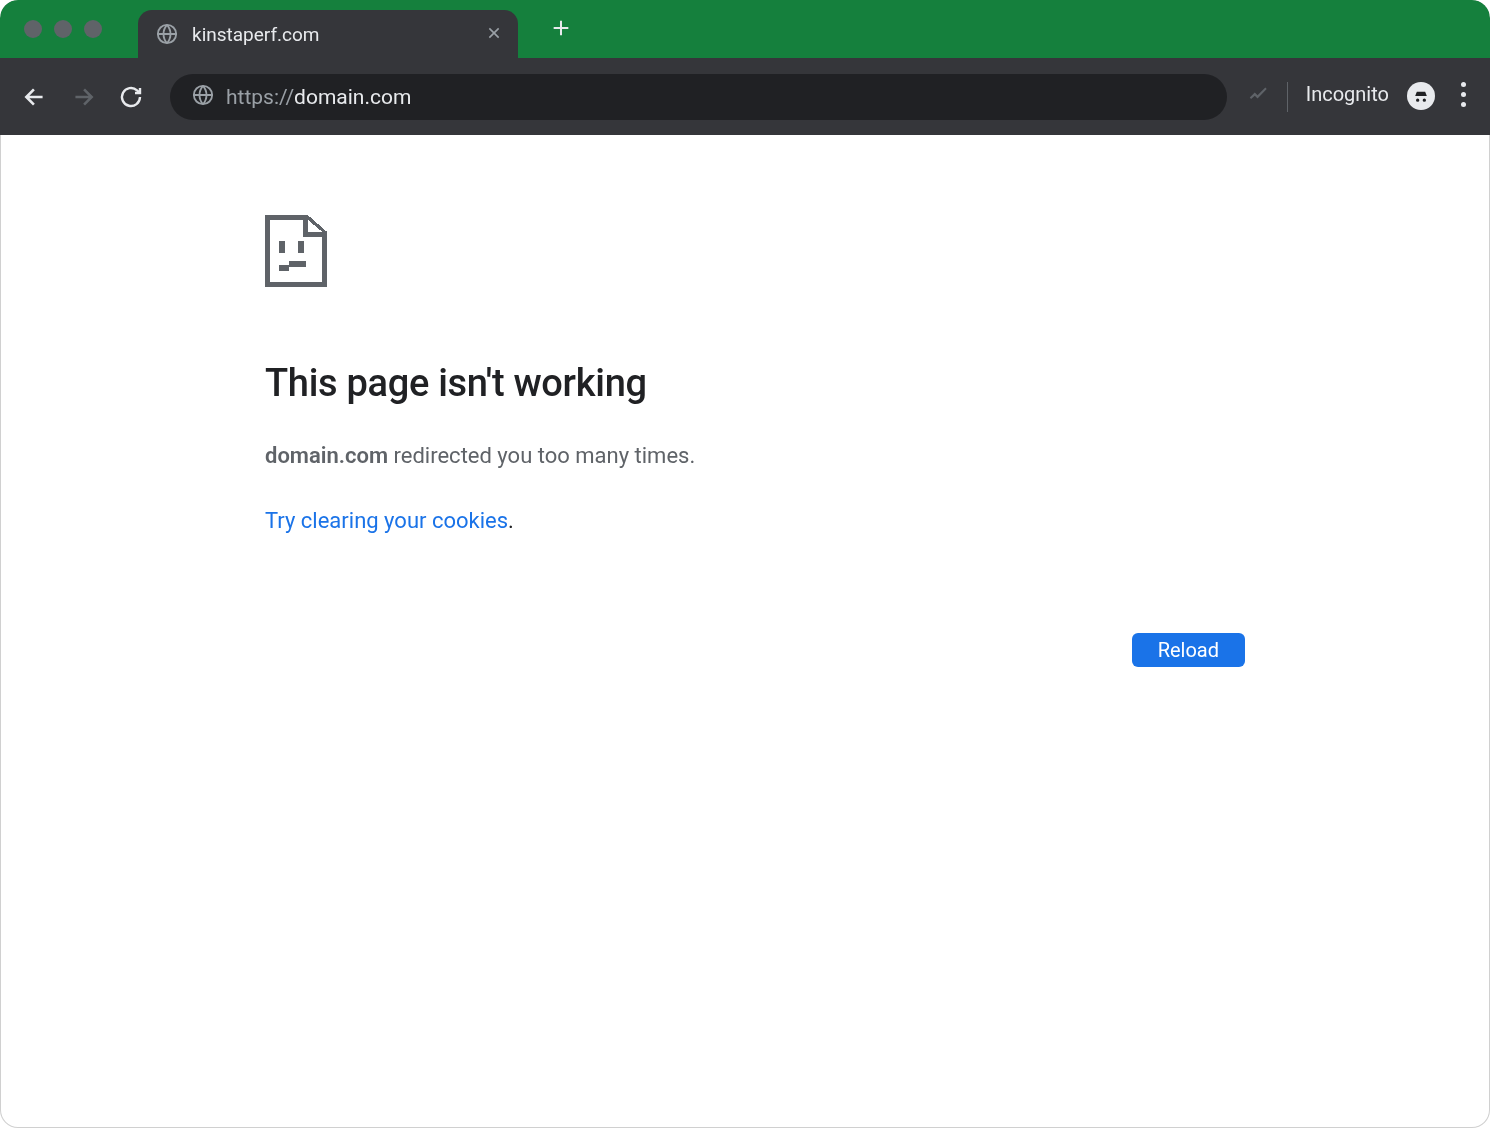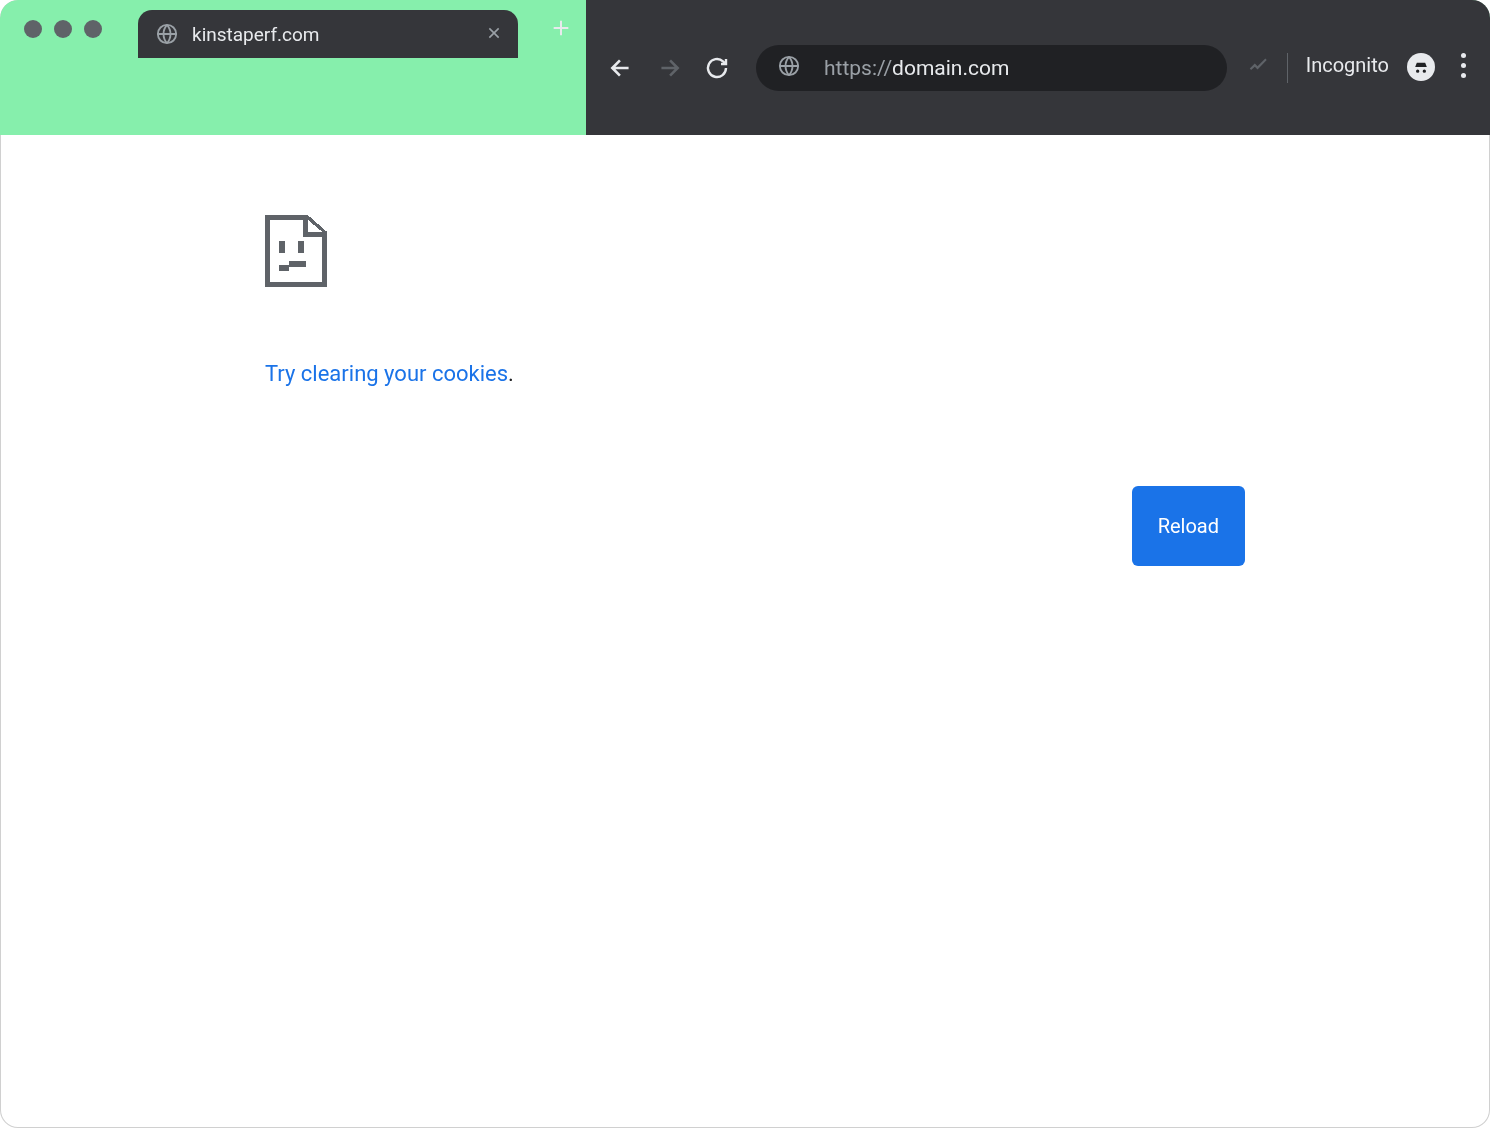--- a/index.html
+++ b/index.html
@@ -1,50 +1,50 @@
 <!DOCTYPE html>
 <html><head>
 <meta charset="utf-8">
 <style>
   * { margin:0; padding:0; box-sizing:border-box; font-family:-apple-system,BlinkMacSystemFont,"Segoe UI",Roboto,Arial,sans-serif; }
   body { width:1490px; height:1128px; background:#fff; overflow:hidden; border-radius:18px; box-shadow:inset 0 0 0 1px #d0d0d0; }
-  .browser-chrome { background:#86efac; height:135px; display:flex; border-top-left-radius:18px; border-top-right-radius:18px; }
+  .browser-chrome { background:#15803d; height:135px; display:flex; flex-direction:column; border-top-left-radius:18px; border-top-right-radius:18px; }
   .titlebar { height:58px; display:flex; align-items:center; padding:0 14px; gap:10px; }
   .traffic { display:flex; gap:12px; margin-right:26px; margin-left:10px;}
   .dot { width:18px; height:18px; border-radius:50%; background:#5f6368; }
   .tab { display:flex; align-items:center; background:#35363a; height:48px; margin-top:10px; border-top-left-radius:14px; border-top-right-radius:14px; padding:0 16px 0 18px; gap:14px; min-width:380px;}
   .tab-favicon { width:22px; height:22px; }
   .tab-title { color:#e8eaed; font-size:19px; flex:1;}
   .tab-close { color:#9aa0a6; font-size:20px; cursor:pointer; }
   .new-tab { color:#e8eaed; font-size:28px; margin-left:22px; cursor:pointer; font-weight:300; }
   .toolbar { flex:1; background:#35363a; display:flex; align-items:center; padding:0 16px; gap:10px; }
   .nav-btn { width:38px; height:38px; display:flex; align-items:center; justify-content:center; color:#e8eaed; cursor:pointer; }
   .nav-btn.dim { color:#5f6368; }
-  .addressbar { flex:1; background:#202124; border-radius:30px; height:46px; display:flex; align-items:center; padding:0 22px; gap:24px; margin:0 10px;}
+  .addressbar { flex:1; background:#202124; border-radius:30px; height:46px; display:flex; align-items:center; padding:0 22px; gap:12px; margin:0 10px;}
   .addr-icon { color:#9aa0a6; }
   .url { color:#9aa0a6; font-size:21px; }
   .url .path { color:#e8eaed; }
   .right-icons { display:flex; align-items:flex-start; gap:18px; }
   .incognito-label { color:#e8eaed; font-size:20px; }
   .incognito-badge { width:28px; height:28px; background:#e8eaed; border-radius:50%; display:flex; align-items:center; justify-content:center; position:relative;}
   .kebab { display:flex; flex-direction:column; gap:5px; padding:0 8px; cursor:pointer;}
   .kebab span{ width:5px; height:5px; background:#e8eaed; border-radius:50%; }
   .divider { width:1px; height:30px; background:#5f6368; }
 
   .page { padding:80px 0 0 0; }
   .content { width:1000px; margin:0 auto; padding-left:20px;}
   .sad-icon { margin-bottom:70px; }
   h1 { font-size:38px; font-weight:500; color:#202124; margin-bottom:38px; letter-spacing:-0.3px;}
   .msg { font-size:22px; color:#5f6368; margin-bottom:40px; }
   .msg b { color:#5f6368; font-weight:600; }
   .link { color:#1a73e8; font-size:22px; text-decoration:none; cursor:pointer; }
   .link-row { margin-bottom:20px; font-size:22px; color:#202124;}
   .err-code { font-size:18px; color:#5f6368; letter-spacing:0.2px; }
   .reload-row { display:flex; justify-content:flex-end; margin-top:100px; padding-right:0px;}
-  .reload-btn { background:#1a73e8; color:#fff; border:none; padding:28px 26px; font-size:20px; border-radius:6px; cursor:pointer; }
+  .reload-btn { background:#1a73e8; color:#fff; border:none; padding:5px 26px; font-size:20px; border-radius:6px; cursor:pointer; }
 </style>
 </head>
 <body>
 
 <div class="browser-chrome">
   <div class="titlebar">
     <div class="traffic">
       <div class="dot"></div>
       <div class="dot"></div>
       <div class="dot"></div>
@@ -124,20 +124,24 @@
   <div class="content">
     <div class="sad-icon">
       <svg width="62" height="72" viewBox="0 0 52 60" shape-rendering="crispEdges">
         <path fill="#5f6368" d="M0 0h36v4H4v52h44V14h4v46H0zM36 0l16 14h-4L36 4zM36 4v10h12v4H32V4z"></path>
         <rect x="12" y="22" width="5" height="10" fill="#5f6368"></rect>
         <rect x="28" y="22" width="5" height="10" fill="#5f6368"></rect>
         <rect x="12" y="42" width="8" height="5" fill="#5f6368"></rect>
         <rect x="20" y="38" width="14" height="5" fill="#5f6368"></rect>
       </svg>
     </div>
+    <h1>This page isn't working</h1>
+    <p class="msg">
+      <b>domain.com</b><span> redirected you too many times.</span>
+    </p>
     <p class="link-row">
       <a class="link">Try clearing your cookies</a><span>.</span>
     </p>
     <div class="reload-row">
       <button class="reload-btn">Reload</button>
     </div>
   </div>
 </div>
 
 </body></html>

